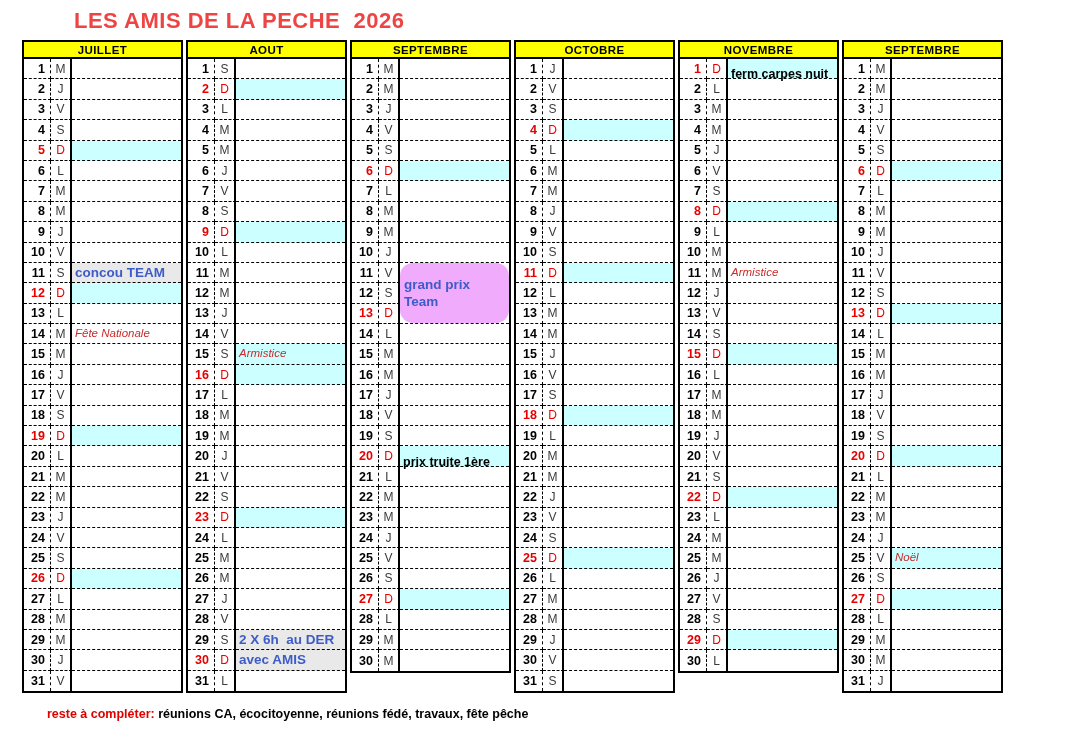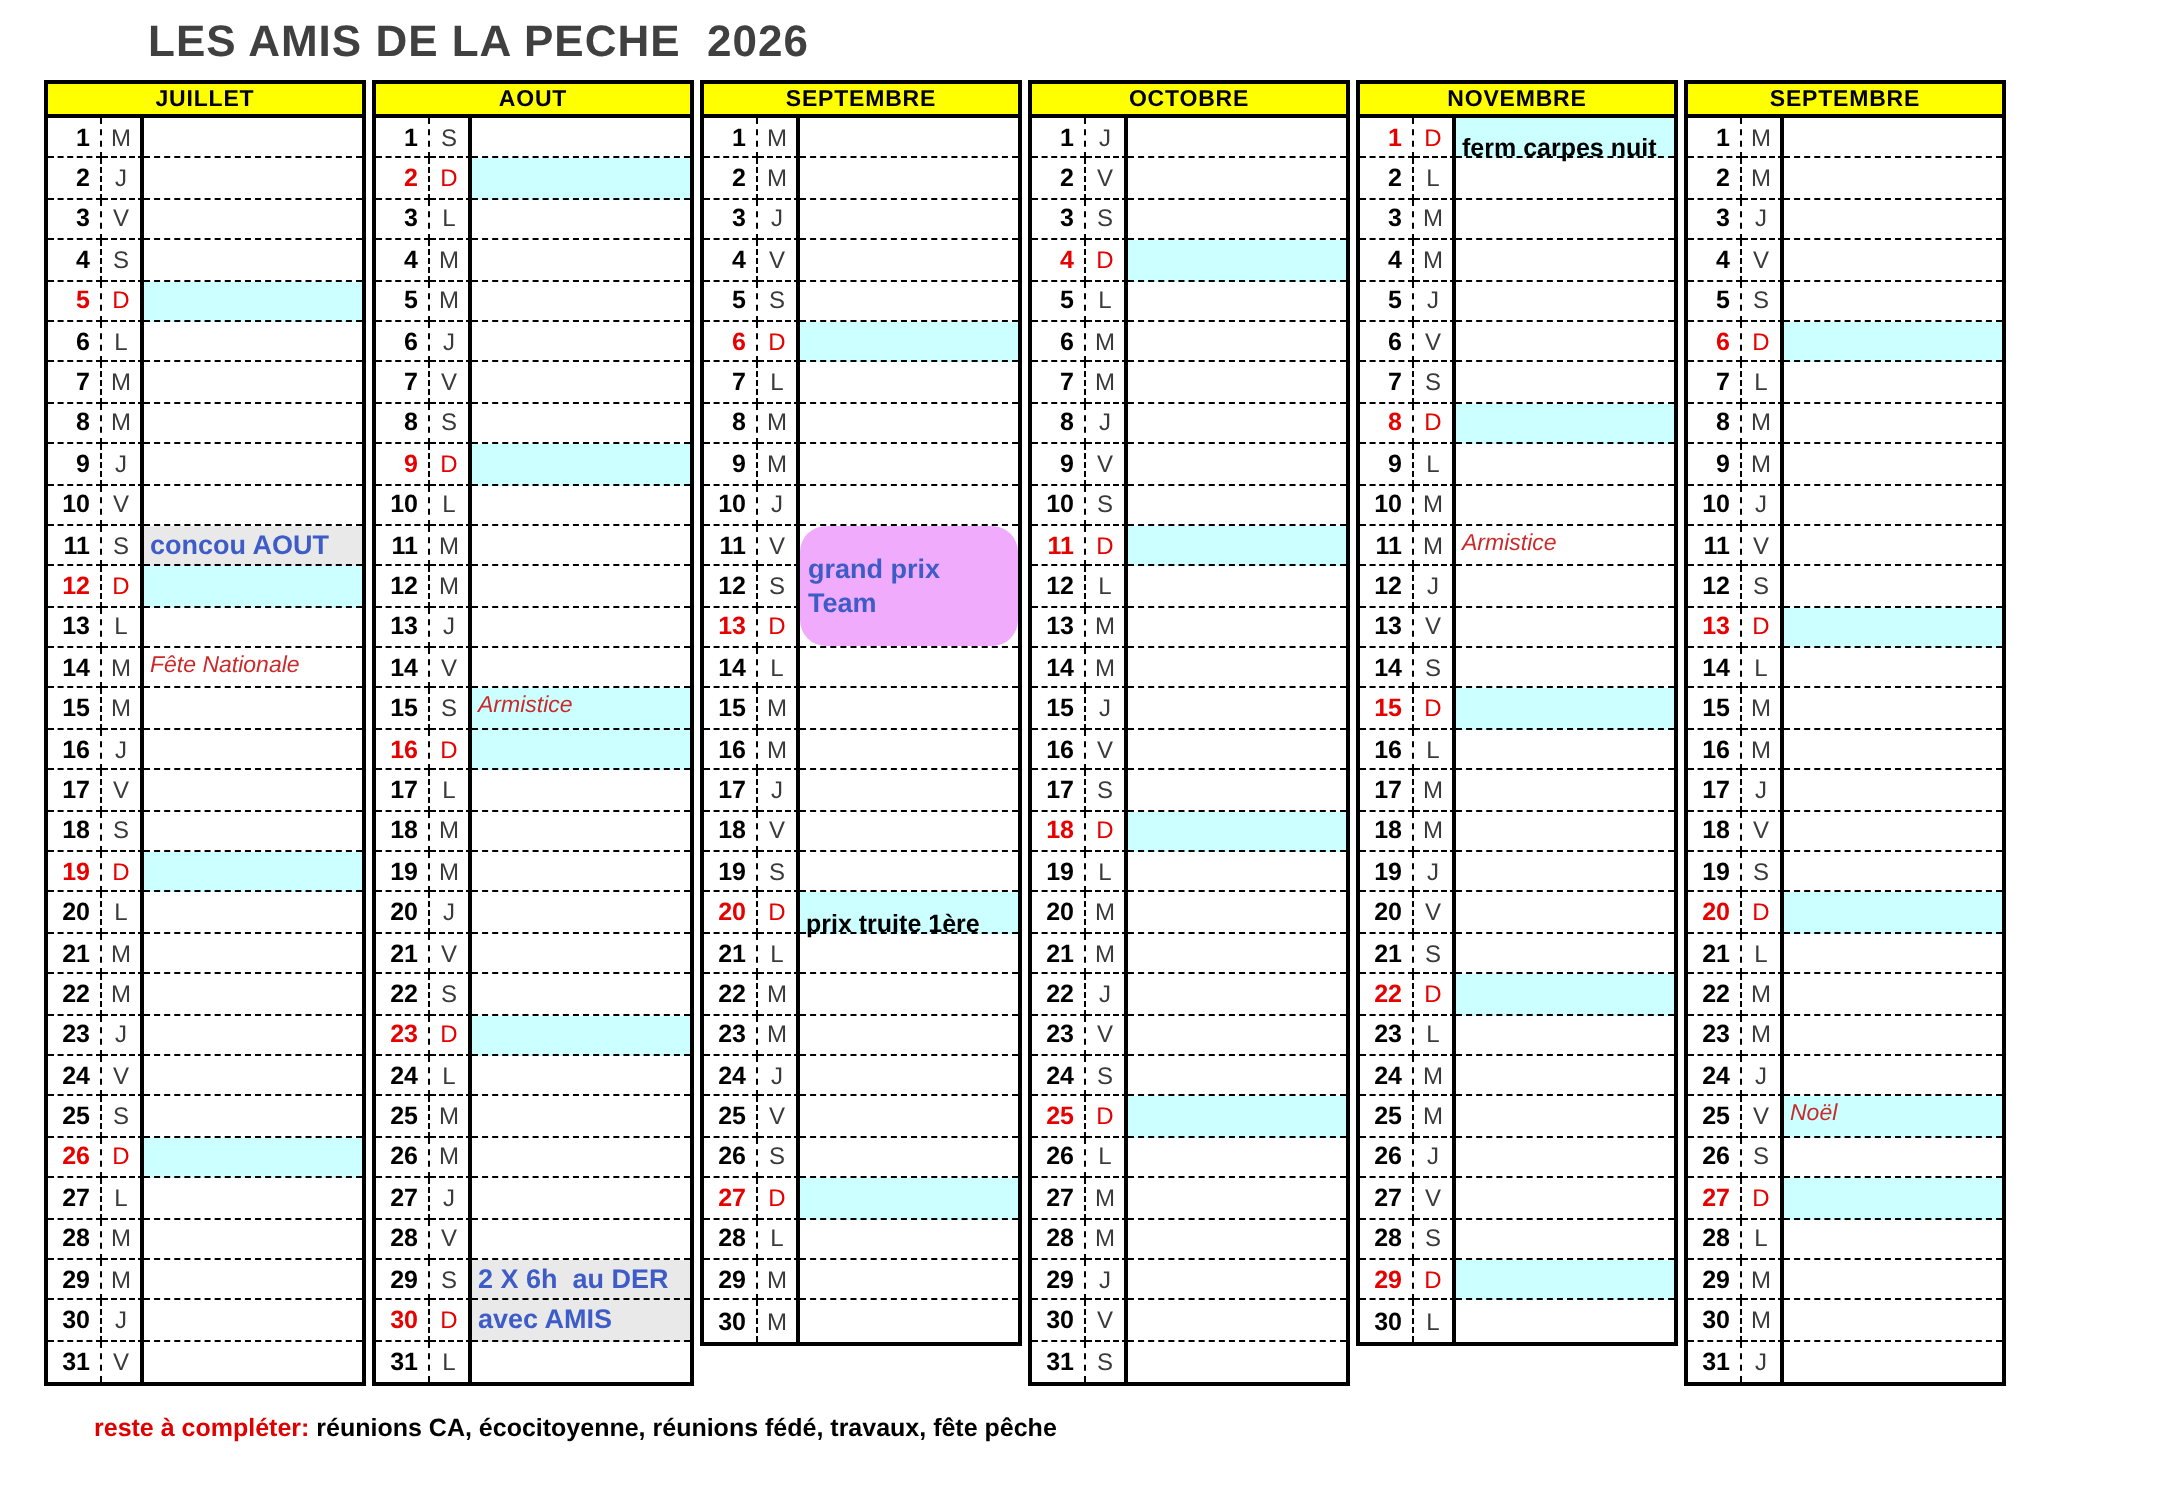--- a/index.html
+++ b/index.html
@@ -6,21 +6,21 @@
   html, body { background: #ffffff; }
   .page {
     position: relative;
     width: 1086px; height: 749px;
     background: #ffffff;
     font-family: "Liberation Sans", sans-serif;
     overflow: hidden;
   }
   .title {
     position: absolute; left: 74px; top: 8px;
-    font-size: 22px; font-weight: bold; color: #404040;
+    font-size: 22px; font-weight: bold; color: #ef4444;
     letter-spacing: 0.5px; white-space: pre;
   }
   .calendar {
     position: absolute; left: 22px; top: 40px; width: 981px;
     display: flex; gap: 3px; align-items: flex-start;
   }
   .month {
     flex: 1 1 0;
     border: 2px solid #000;
     background: #fff;
@@ -127,21 +127,21 @@
         </div>
         <div class="row">
           <div class="cell num">10</div>
           <div class="cell dow">V</div>
           <div class="cell note"></div>
         </div>
         <div class="row">
           <div class="cell num">11</div>
           <div class="cell dow">S</div>
           <div class="cell note bg-grey">
-            <span class="nt nt-blue">concou AOUT</span>
+            <span class="nt nt-blue">concou TEAM</span>
           </div>
         </div>
         <div class="row">
           <div class="cell num sun-txt">12</div>
           <div class="cell dow sun-txt">D</div>
           <div class="cell note bg-cyan"></div>
         </div>
         <div class="row">
           <div class="cell num">13</div>
           <div class="cell dow">L</div>

